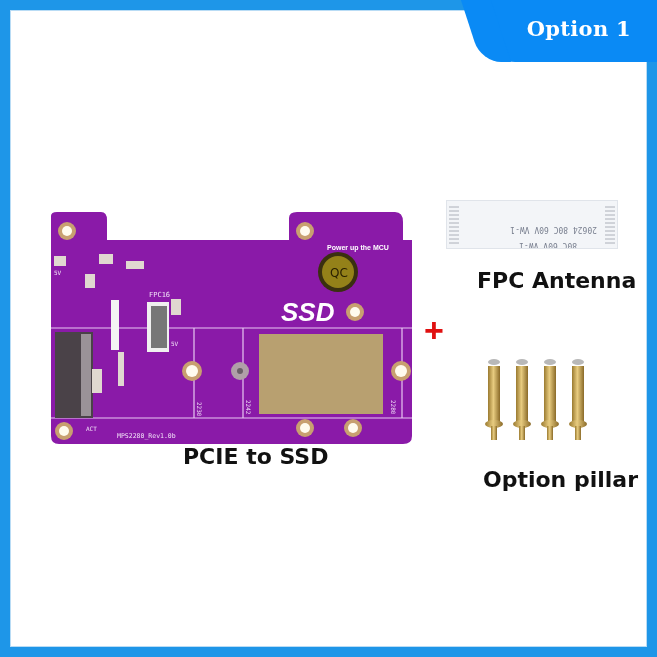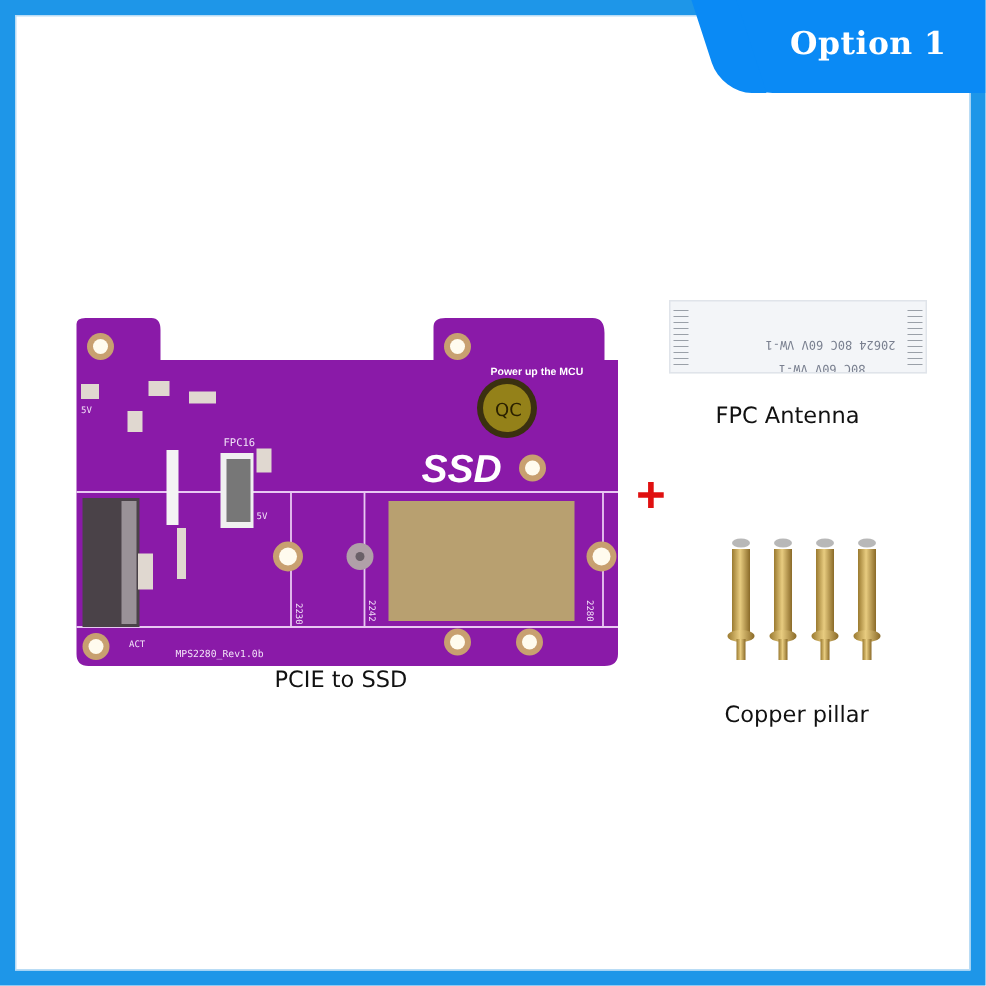--- a/index.html
+++ b/index.html
@@ -2,21 +2,21 @@
 <html><head>
 <meta charset="utf-8">
 <style>
   html,body{margin:0;padding:0;}
   body{width:657px;height:657px;position:relative;overflow:hidden;background:#1e96e8;font-family:"Liberation Sans",sans-serif;}
   .frame{position:absolute;left:10px;top:10px;width:637px;height:637px;background:#fff;}
   .frame-inner{position:absolute;left:0;top:0;right:0;bottom:0;border:1px solid #b9dcf5;box-sizing:border-box;}
   .tab{position:absolute;right:0;top:0;width:168px;height:62px;background:#0a8af5;border-bottom-left-radius:26px;}
   .tab:before{content:"";position:absolute;left:-18px;top:0;width:30px;height:62px;background:#0a8af5;transform:skewX(18deg);border-bottom-left-radius:20px;}
   .tab-label{position:absolute;right:26px;top:16px;color:#fff;font-family:"DejaVu Serif",serif;font-size:21px;font-weight:bold;letter-spacing:.3px;margin-left:32px;}
-  .caption{position:absolute;font-family:"DejaVu Sans",sans-serif;font-weight:normal;color:#111;font-size:15px;}
+  .caption{position:absolute;font-family:"DejaVu Sans",sans-serif;font-weight:bold;color:#111;font-size:22px;}
   .pcb{position:absolute;left:41px;top:204px;}
   .plus{position:absolute;left:424px;top:318px;color:#e01010;font-weight:bold;font-size:34px;line-height:24px;}
   .fpc{position:absolute;left:446px;top:200px;width:170px;height:47px;background:#f3f5f8;border:1px solid #e0e4ea;}
   .pillars{position:absolute;left:483px;top:358px;}
 </style>
 </head>
 <body>
 
 <div class="frame">
   <div class="frame-inner"></div>
@@ -154,13 +154,13 @@
       <ellipse cx="9" cy="66" rx="9" ry="4" fill="url(#brass)"></ellipse>
       <rect x="6" y="68" width="6" height="14" fill="url(#brass)"></rect>
   </g>
   <g transform="translate(86,0)">
     <ellipse cx="9" cy="4" rx="6" ry="3" fill="#b8b8b8"></ellipse>
       <rect x="3" y="8" width="12" height="56" fill="url(#brass)"></rect>
       <ellipse cx="9" cy="66" rx="9" ry="4" fill="url(#brass)"></ellipse>
       <rect x="6" y="68" width="6" height="14" fill="url(#brass)"></rect>
   </g>
 </svg>
-<div class="caption" style="left:483px;top:467px;">Copper pillar</div>
+<div class="caption" style="left:483px;top:467px;">Option pillar</div>
 
 </body></html>

